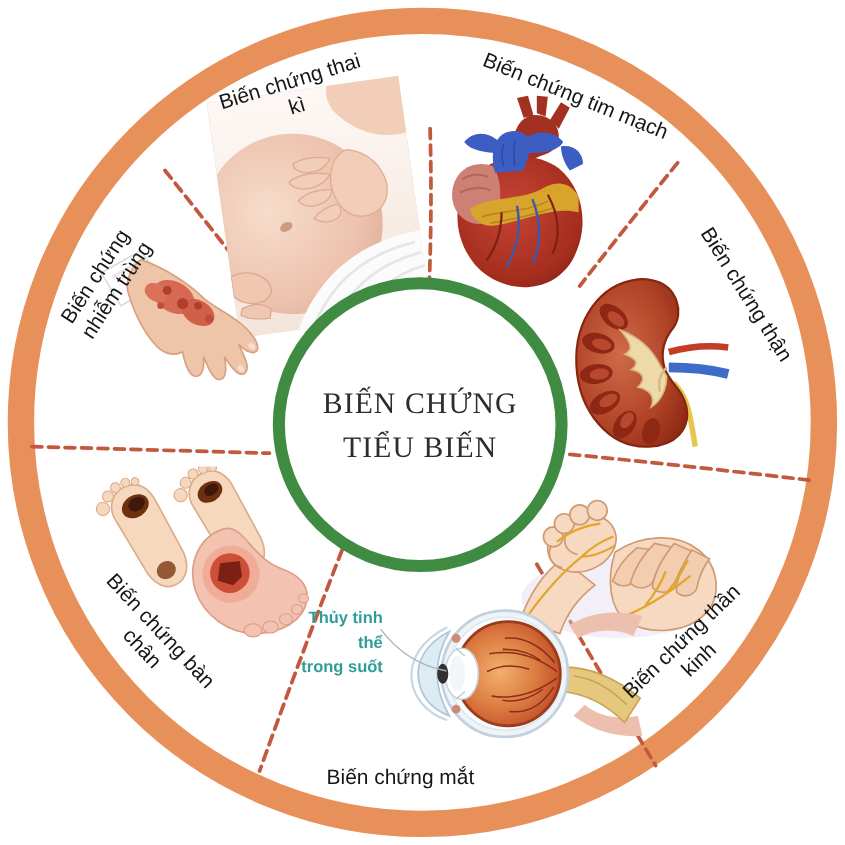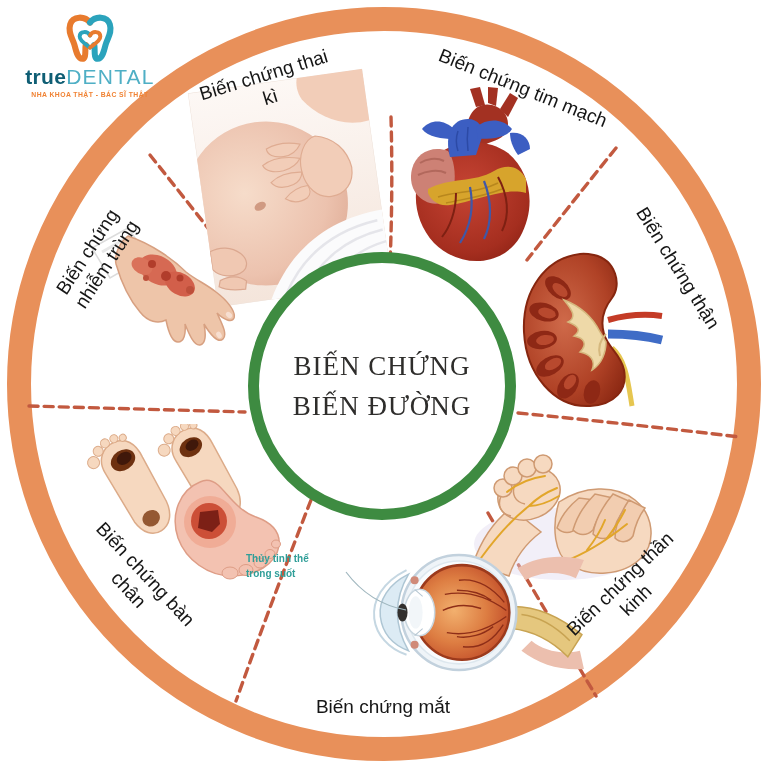--- a/index.html
+++ b/index.html
@@ -18,22 +18,22 @@
         border:11px solid var(--center-green);border-radius:50%;z-index:4;
         display:flex;align-items:center;justify-content:center;}
   .center-title{font-family:"Liberation Serif","DejaVu Serif",serif;font-size:27px;line-height:40px;
         letter-spacing:1px;color:var(--title-text);text-align:center;}
   .center-title span{display:block;}
 
   .seg-label{position:absolute;z-index:5;font-size:19px;color:var(--label-text);text-align:center;
         line-height:1.22;white-space:nowrap;}
   .seg-label span{display:block;}
 
-  .eye-note{position:absolute;left:246px;top:551px;width:86px;z-index:5;font-size:10px;font-weight:bold;
-        color:var(--annotation-teal);line-height:1.5;}
+  .eye-note{position:absolute;left:262px;top:551px;width:86px;z-index:5;font-size:15px;font-weight:bold;
+        color:var(--annotation-teal);text-align:right;line-height:1.5;}
   .eye-note span{display:block;}
   .eye-pointer{position:absolute;left:344px;top:570px;z-index:5;pointer-events:none;}
 
   .logo{position:absolute;left:12px;top:14px;width:156px;z-index:6;text-align:center;}
   .logo-icon{display:block;margin:0 auto;}
   .logo-row{font-size:21px;line-height:1.05;margin-top:2px;}
   .logo-true{font-weight:bold;color:var(--logo-teal-dark);letter-spacing:.3px;}
   .logo-dental{color:var(--logo-teal-light);letter-spacing:1.2px;}
   .logo-tagline{font-size:6.8px;font-weight:bold;color:var(--logo-orange);letter-spacing:.45px;margin-top:3px;}
 </style>
@@ -47,32 +47,20 @@
   <svg class="dividers" width="768" height="768" viewBox="0 0 768 768">
     <path d="M150,155 Q186,200 222,246"></path>
     <path d="M391,117 Q393,190 390,264"></path>
     <path d="M616,148 Q570,205 527,260"></path>
     <path d="M518,413 Q630,424 740,437"></path>
     <path d="M488,513 Q542,605 596,696"></path>
     <path d="M311,500 Q272,600 236,701"></path>
     <path d="M29,406 Q138,409 245,412"></path>
   </svg>
 
-  <div class="logo">
-    <svg class="logo-icon" width="52" height="50" viewBox="0 0 60 58">
-      <g fill="none" stroke-linecap="round">
-        <path d="M30,10 C24,2 10,2 7,12 C4,22 10,28 12,36 C14,44 16,52 21,52 C26,52 24,42 25,36" stroke="#E87B2E" stroke-width="7"></path>
-        <path d="M30,10 C36,2 50,2 53,12 C56,22 50,28 48,36 C46,44 44,52 39,52 C34,52 36,42 35,36" stroke="#2BA3BC" stroke-width="7"></path>
-        <path d="M30,25 C27,19 18,20 18,26 C18,31 24,34 30,39" stroke="#2BA3BC" stroke-width="4.5"></path>
-        <path d="M30,25 C33,19 42,20 42,26 C42,31 36,34 30,39" stroke="#E87B2E" stroke-width="4.5"></path>
-      </g>
-    </svg>
-    <div class="logo-row"><span class="logo-true">true</span><span class="logo-dental">DENTAL</span></div>
-    <div class="logo-tagline">NHA KHOA THẬT - BÁC SĨ THẬT</div>
-  </div>
 
   <div class="illus photo" style="left:202px;top:80px;width:176px;height:216px;">
     <svg width="176" height="216" viewBox="0 0 176 216">
       <defs>
         <linearGradient id="pg" x1="0" y1="0" x2="0" y2="1">
           <stop offset="0%" stop-color="#fdf8f5"></stop>
             <stop offset="100%" stop-color="#f4e5db"></stop>
         </linearGradient>
         <radialGradient id="bel" cx="38%" cy="42%" r="72%">
           <stop offset="0%" stop-color="#f6dcca"></stop>
@@ -290,41 +278,41 @@
         <circle cx="102" cy="68" r="4" fill="#b8432f"></circle>
       </g>
       <ellipse cx="141" cy="93" rx="3.5" ry="2.5" fill="#f7ded0" transform="rotate(40 141 93)"></ellipse>
       <ellipse cx="131" cy="113" rx="3.5" ry="2.5" fill="#f7ded0" transform="rotate(60 131 113)"></ellipse>
     </svg>
   </div>
 
   <div class="center-circle">
     <div class="center-title">
       <span>BIẾN CHỨNG</span>
-      <span>BIẾN ĐƯỜNG</span>
+      <span>TIỂU BIẾN</span>
     </div>
   </div>
 
   <div class="seg-label" style="left:267px;top:86px;transform:translate(-50%,-50%) rotate(-17deg);">
     <span>Biến chứng thai</span>
     <span>kì</span>
   </div>
   <div class="seg-label" style="left:523px;top:88px;transform:translate(-50%,-50%) rotate(22deg);">
     <span>Biến chứng tim mạch</span>
     <span></span>
   </div>
   <div class="seg-label" style="left:678px;top:268px;transform:translate(-50%,-50%) rotate(58deg);">
     <span>Biến chứng thận</span>
     <span></span>
   </div>
   <div class="seg-label" style="left:628px;top:592px;transform:translate(-50%,-50%) rotate(-44deg);">
     <span>Biến chứng thần</span>
     <span>kinh</span>
   </div>
-  <div class="seg-label" style="left:383px;top:707px;transform:translate(-50%,-50%);">
+  <div class="seg-label" style="left:364px;top:707px;transform:translate(-50%,-50%);">
     <span>Biến chứng mắt</span>
     <span></span>
   </div>
   <div class="seg-label" style="left:137px;top:582px;transform:translate(-50%,-50%) rotate(47deg);">
     <span>Biến chứng bàn</span>
     <span>chân</span>
   </div>
   <div class="seg-label" style="left:97px;top:258px;transform:translate(-50%,-50%) rotate(-57deg);">
     <span>Biến chứng</span>
     <span>nhiễm trùng</span>

